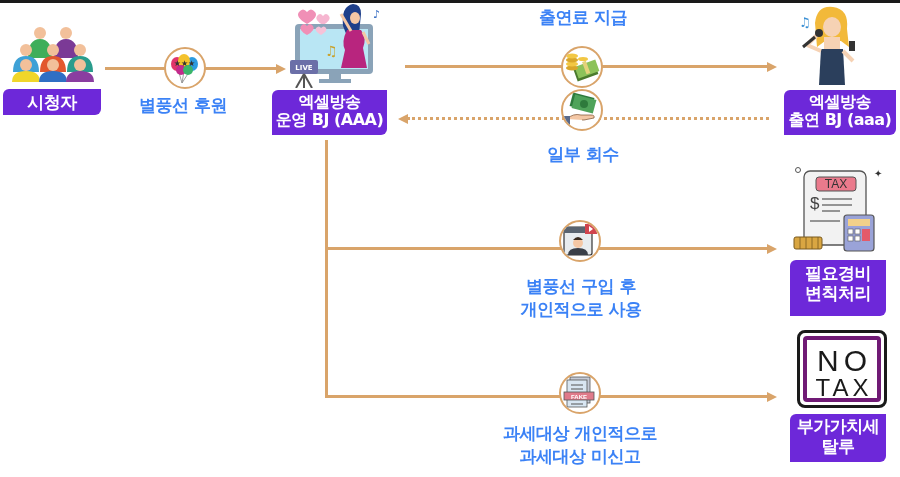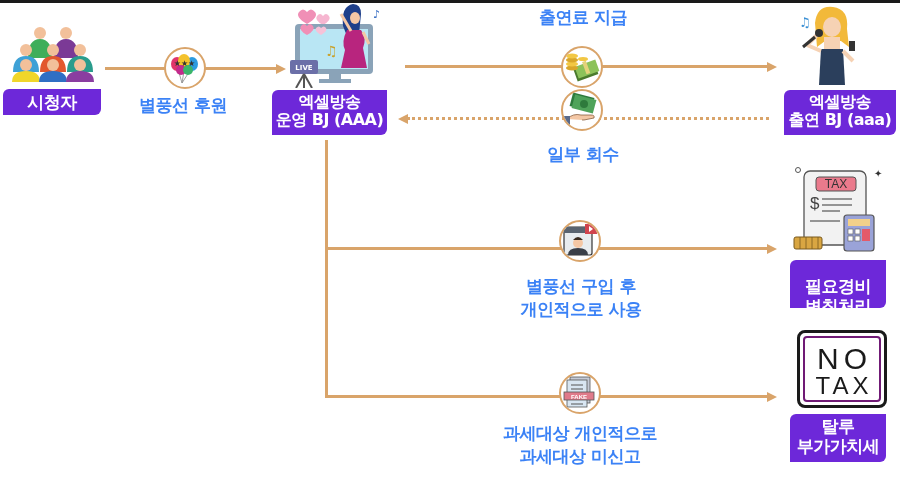--- a/index.html
+++ b/index.html
@@ -185,21 +185,21 @@
     <rect x="72" y="64" width="8" height="12" fill="#e35a6a"></rect>
     <rect x="58" y="71" width="5" height="5" fill="#fff" stroke="#555" stroke-width="0.6"></rect>
     <rect x="65" y="71" width="5" height="5" fill="#fff" stroke="#555" stroke-width="0.6"></rect>
     <rect x="4" y="72" width="28" height="12" rx="2" fill="#d9a642" stroke="#7a5a1e" stroke-width="1"></rect>
     <line x1="10" y1="72" x2="10" y2="84" stroke="#7a5a1e" stroke-width="0.8"></line>
     <line x1="16" y1="72" x2="16" y2="84" stroke="#7a5a1e" stroke-width="0.8"></line>
     <line x1="22" y1="72" x2="22" y2="84" stroke="#7a5a1e" stroke-width="0.8"></line>
     <line x1="28" y1="72" x2="28" y2="84" stroke="#7a5a1e" stroke-width="0.8"></line>
   </svg>
 </div>
-<div class="label-box" style="left:790px;top:260px;width:96px;height:48px;font-size:17px;padding-top:17px;box-sizing:border-box;">
+<div class="label-box" style="left:790px;top:260px;width:96px;height:56px;font-size:17px;padding-top:4px;box-sizing:border-box;">
   <div>필요경비</div>
   <div>변칙처리</div>
 </div>
 
 <div class="line-h" style="left:325px;top:395px;width:443px;"></div>
 <div class="arrowhead-r" style="left:767px;top:391.5px;"></div>
 <div class="circle" style="left:559px;top:372px;">
   <svg width="37" height="37" viewBox="0 0 37 37">
     <rect x="9" y="3" width="20" height="26" fill="#c4cad6" stroke="#555" stroke-width="0.8"></rect>
     <rect x="6" y="6" width="20" height="27" fill="#d8e6f2" stroke="#555" stroke-width="0.8"></rect>
@@ -209,22 +209,22 @@
     <text x="18" y="24.5" text-anchor="middle" font-size="6" fill="#fff" font-weight="bold" font-family="Liberation Sans, sans-serif">FAKE</text>
     <line x1="10" y1="30" x2="22" y2="30" stroke="#555" stroke-width="1"></line>
   </svg>
 </div>
 <div class="caption" style="left:470px;top:422px;width:220px;">
   <div>과세대상 개인적으로</div>
   <div>과세대상 미신고</div>
 </div>
 
 <div class="abs" style="left:797px;top:330px;width:90px;height:78px;border:3px solid #1a1a1a;border-radius:8px;box-sizing:border-box;padding:3px;">
-  <div style="width:100%;height:100%;border:2px solid #701a75;border-radius:4px;box-sizing:border-box;text-align:center;
+  <div style="width:100%;height:100%;border:4px solid #701a75;border-radius:4px;box-sizing:border-box;text-align:center;
               font-family:'Liberation Sans',sans-serif;color:#1a1a1a;line-height:1;">
     <div style="font-size:30px;letter-spacing:5px;padding-top:6px;padding-left:5px;">NO</div>
     <div style="font-size:24px;letter-spacing:4px;padding-left:4px;">TAX</div>
   </div>
 </div>
 <div class="label-box" style="left:790px;top:414px;width:96px;height:48px;font-size:17px;padding-top:3px;box-sizing:border-box;">
+  <div>부가가치세</div>
   <div>탈루</div>
-  <div>부가가치세</div>
 </div>
 
 </body></html>

